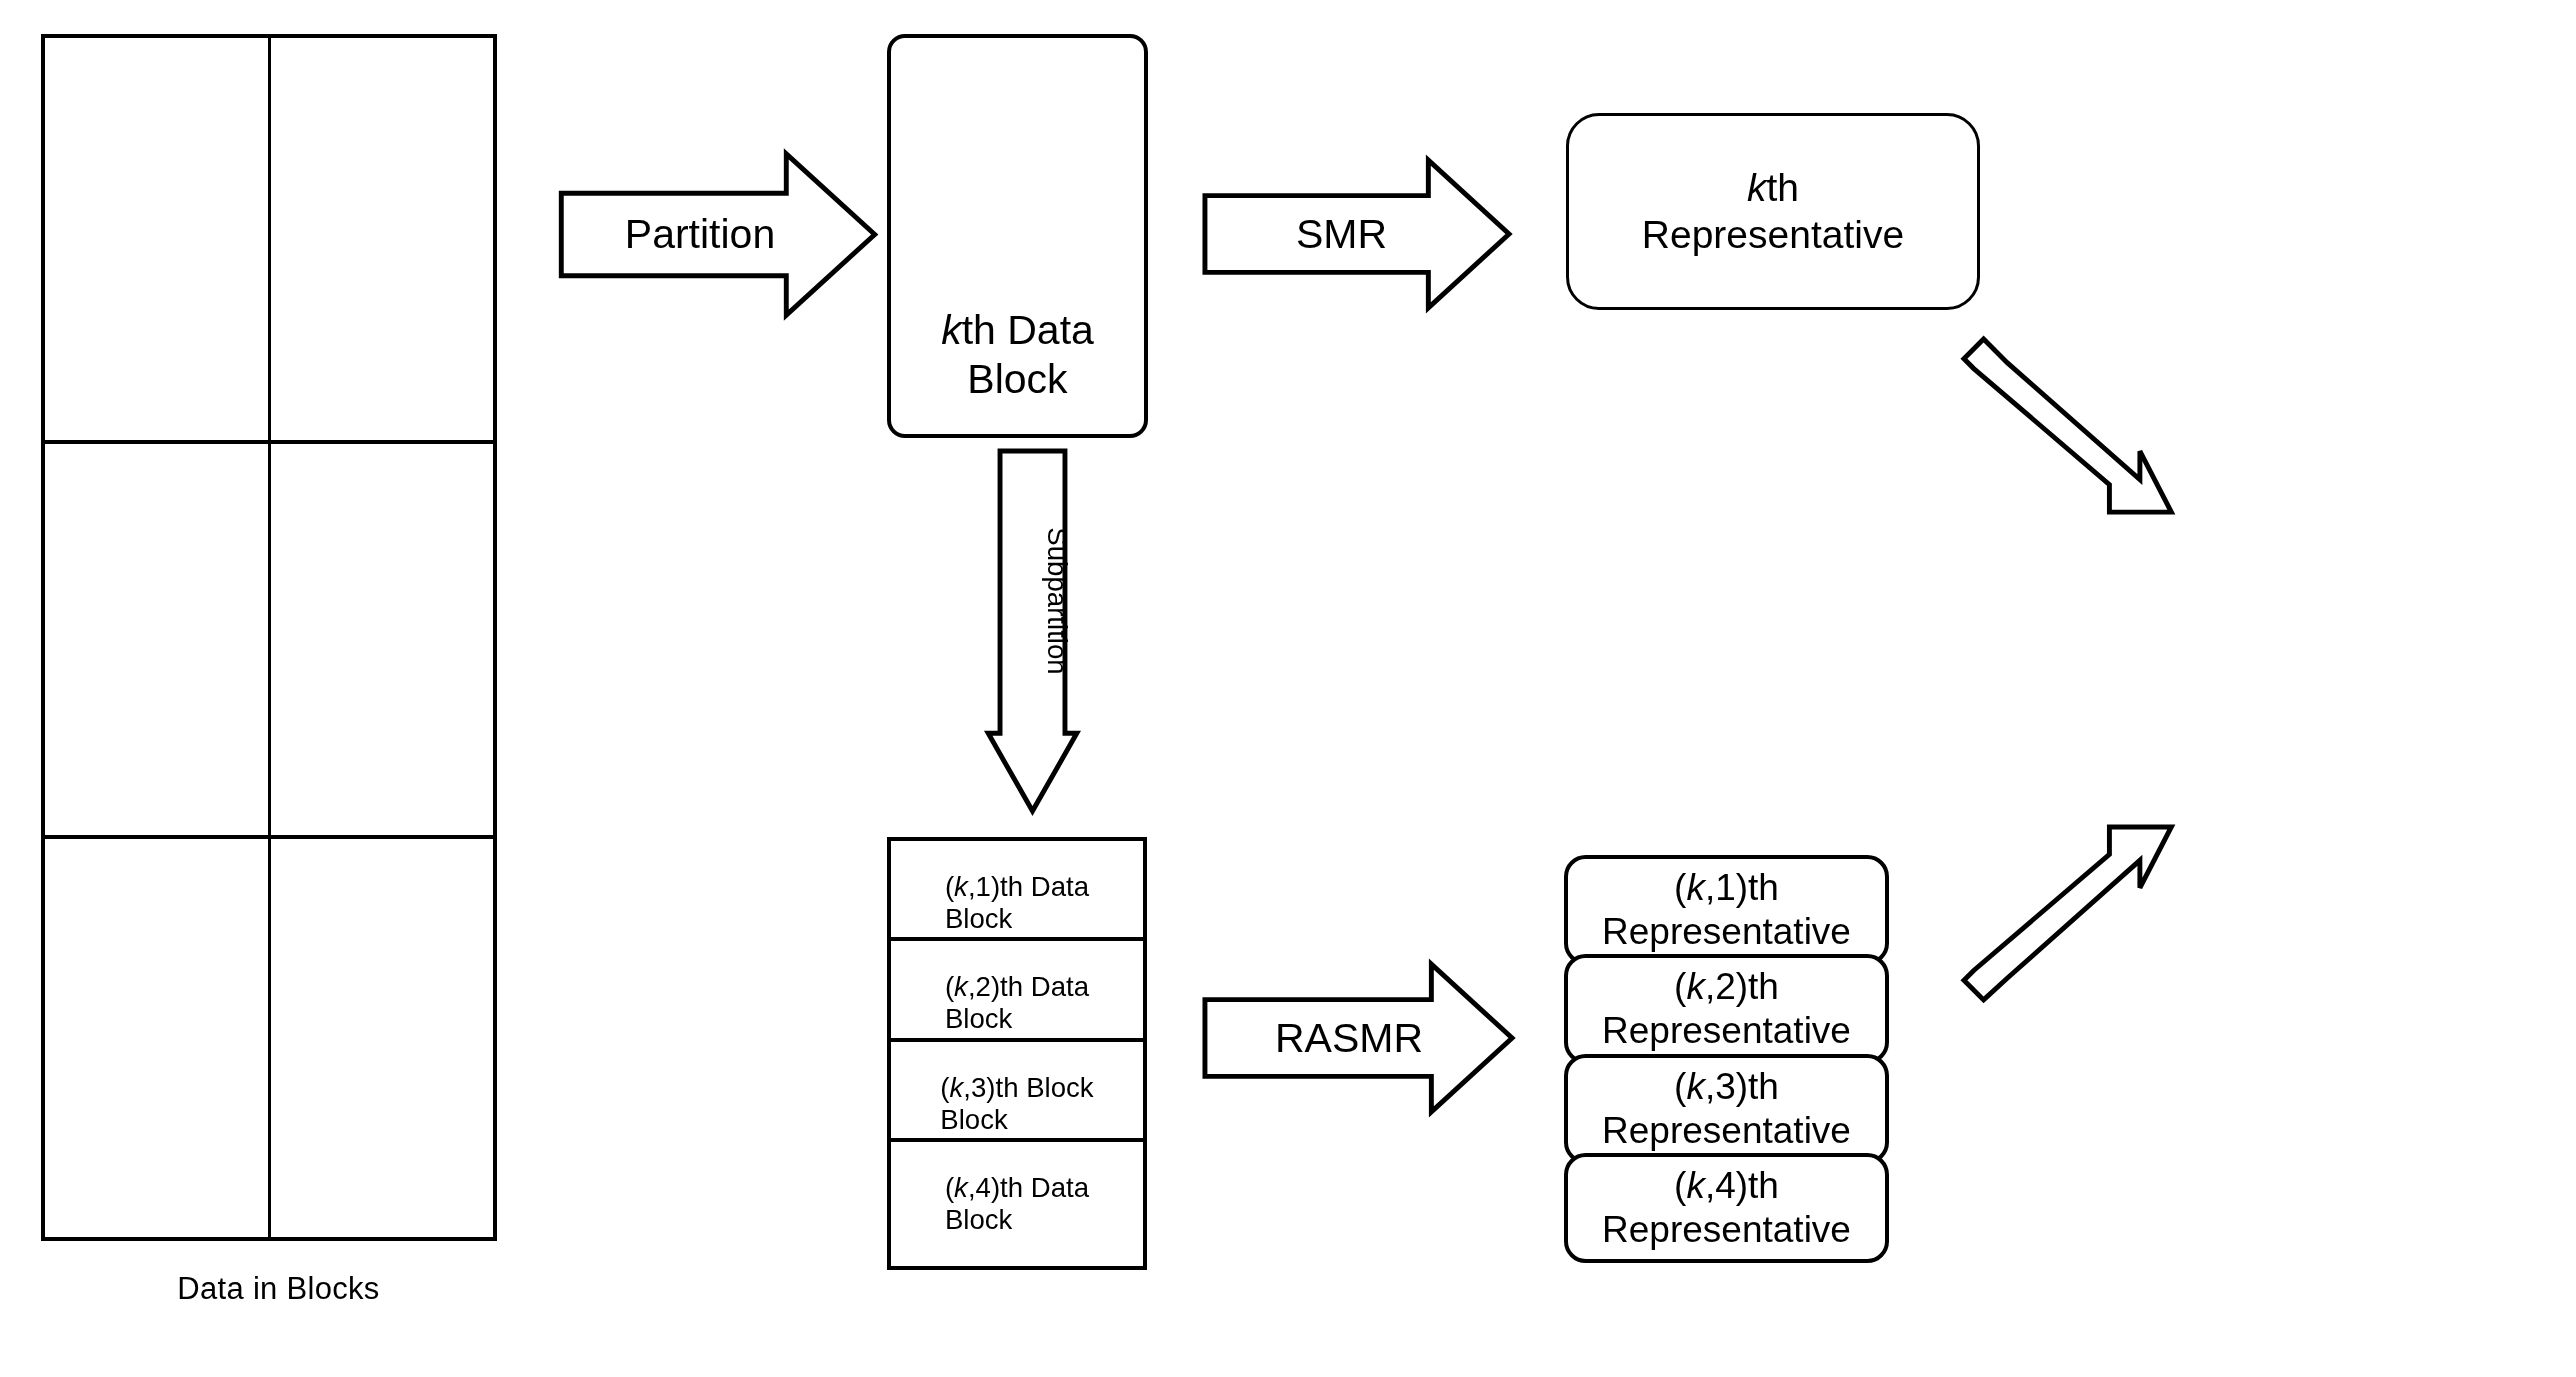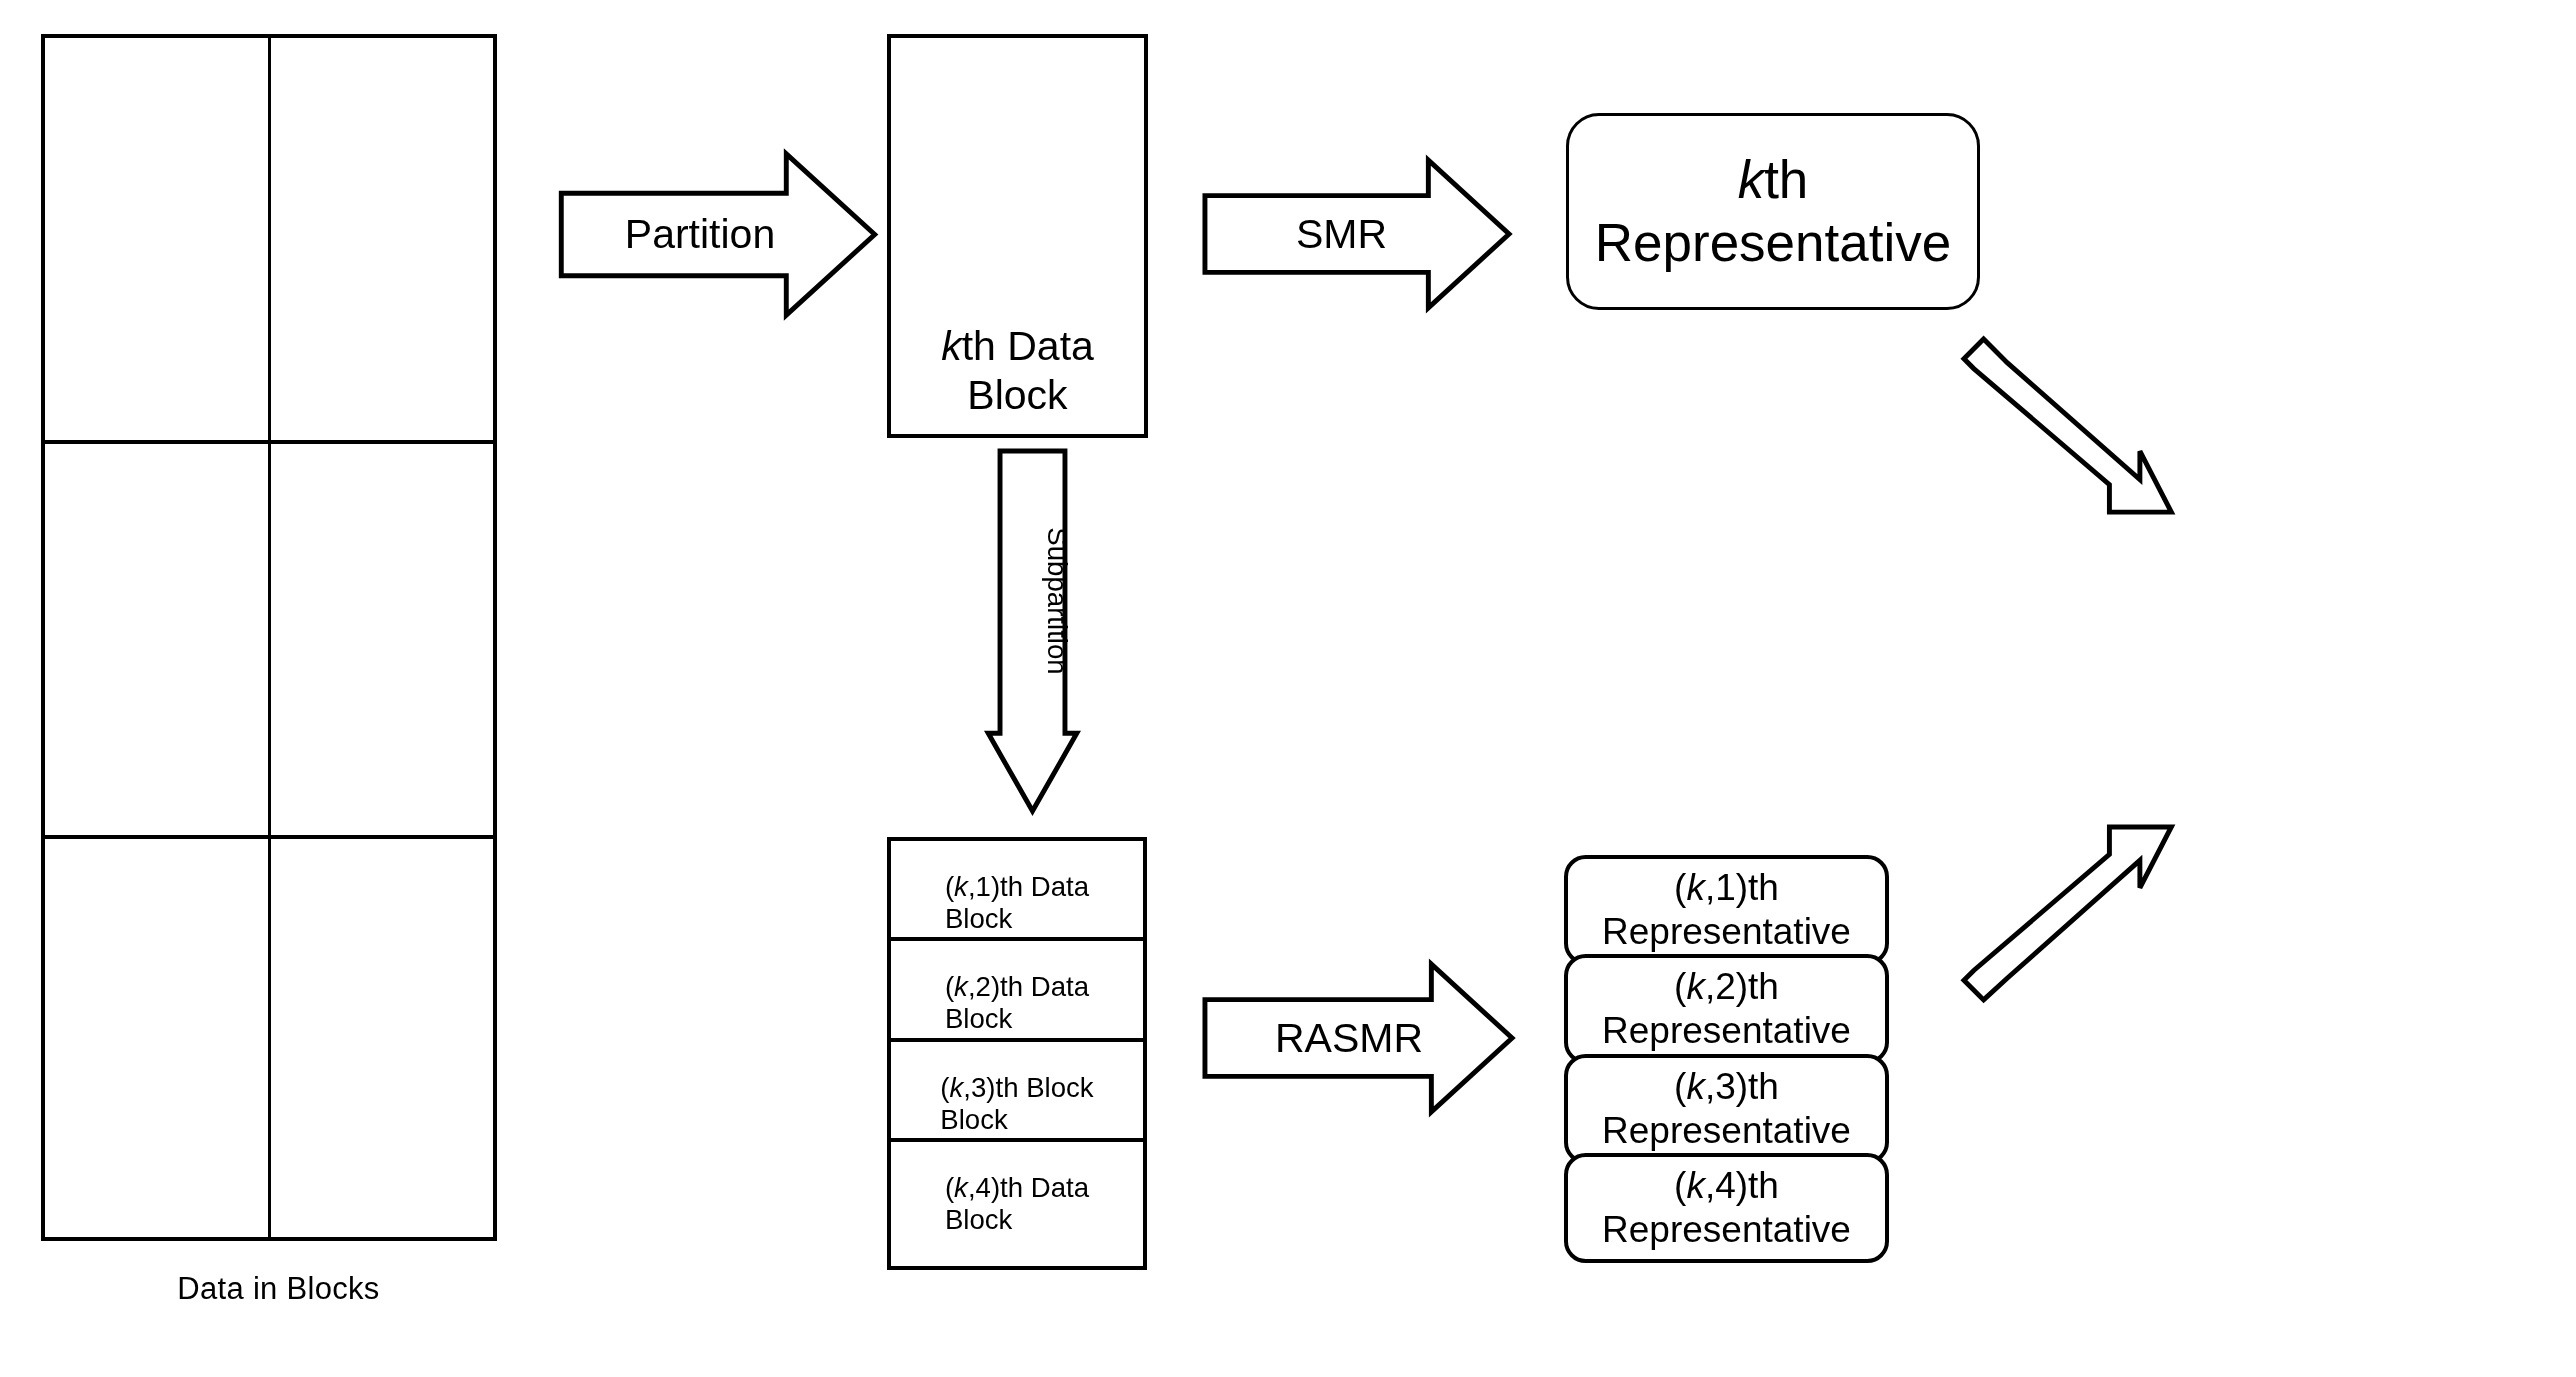--- a/index.html
+++ b/index.html
@@ -59,27 +59,28 @@
     line-height: 1.18;
   }
   .box.rounded { border-radius: 25.6px; }
   .box.thin { border-width: 3.9px; }
 
   #kth-data-block {
     left: 887px; top: 34px;
     width: 261px; height: 404px;
     font-size: 41px;
     align-items: flex-end;
-    padding-bottom: 15px;
+    padding-bottom: 31px;
+    border-radius: 18px;
   }
 
   #kth-representative {
     left: 1566px; top: 113px;
     width: 414px; height: 197px;
-    font-size: 53px;
+    font-size: 39px;
     border-radius: 33px;
   }
 
   #sub-block-stack {
     left: 887px; top: 837px;
     width: 260px; height: 406px;
   }
   .sub-block {
     box-sizing: border-box;
     position: absolute;

